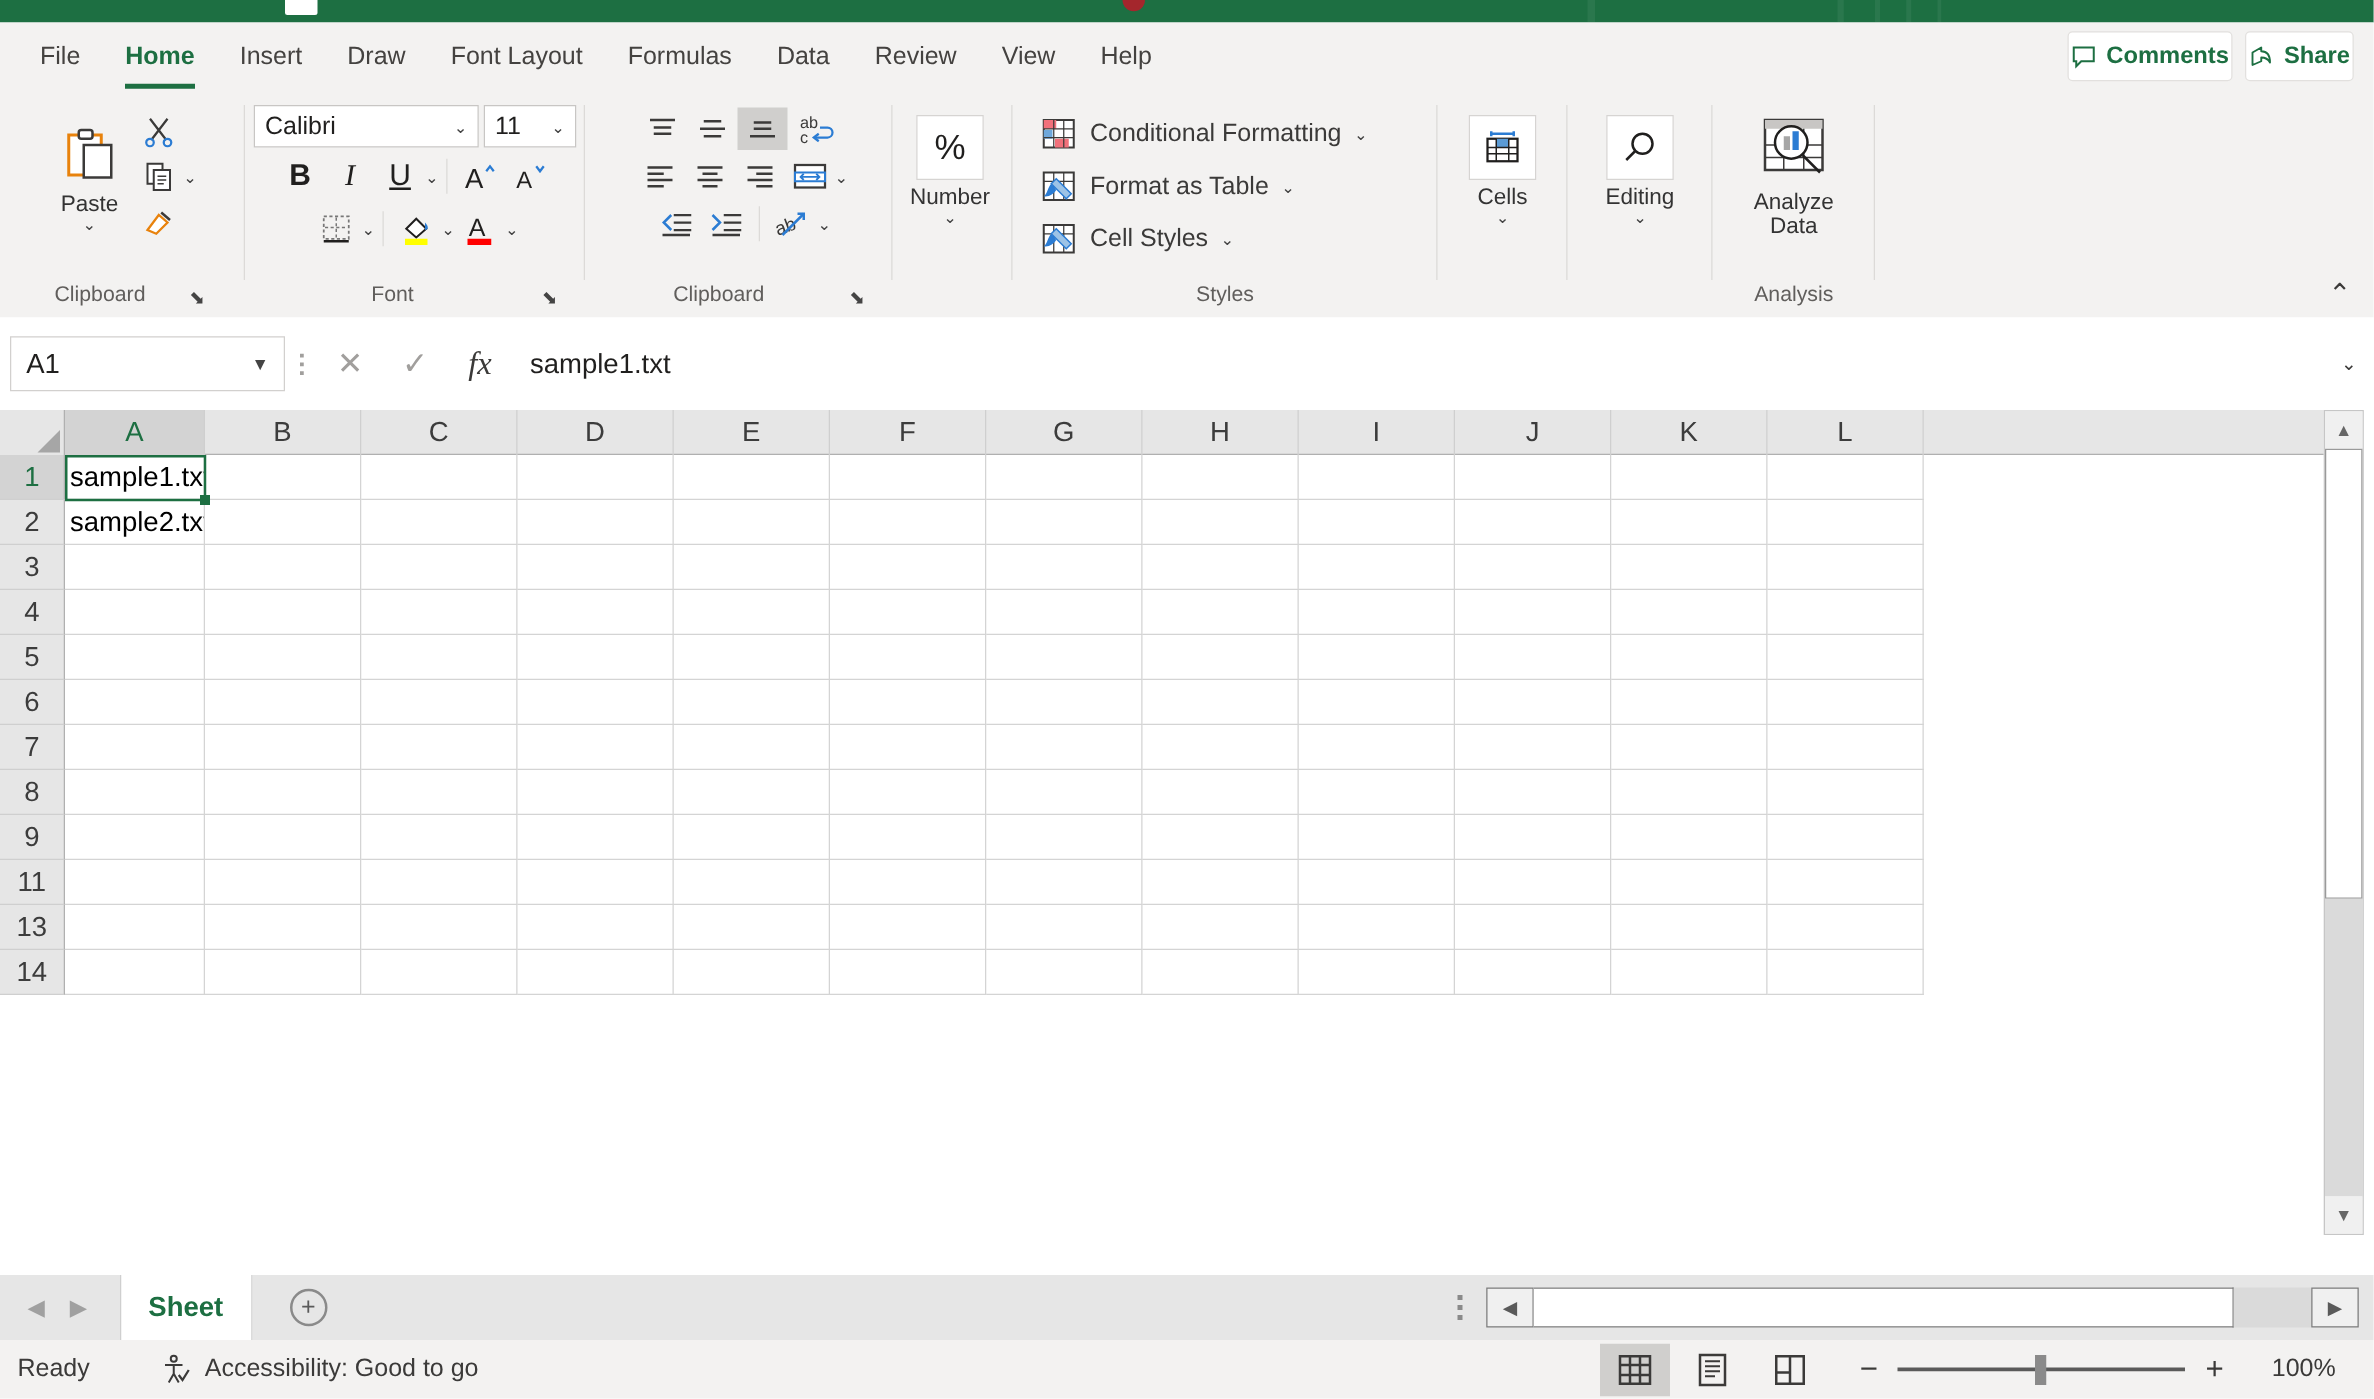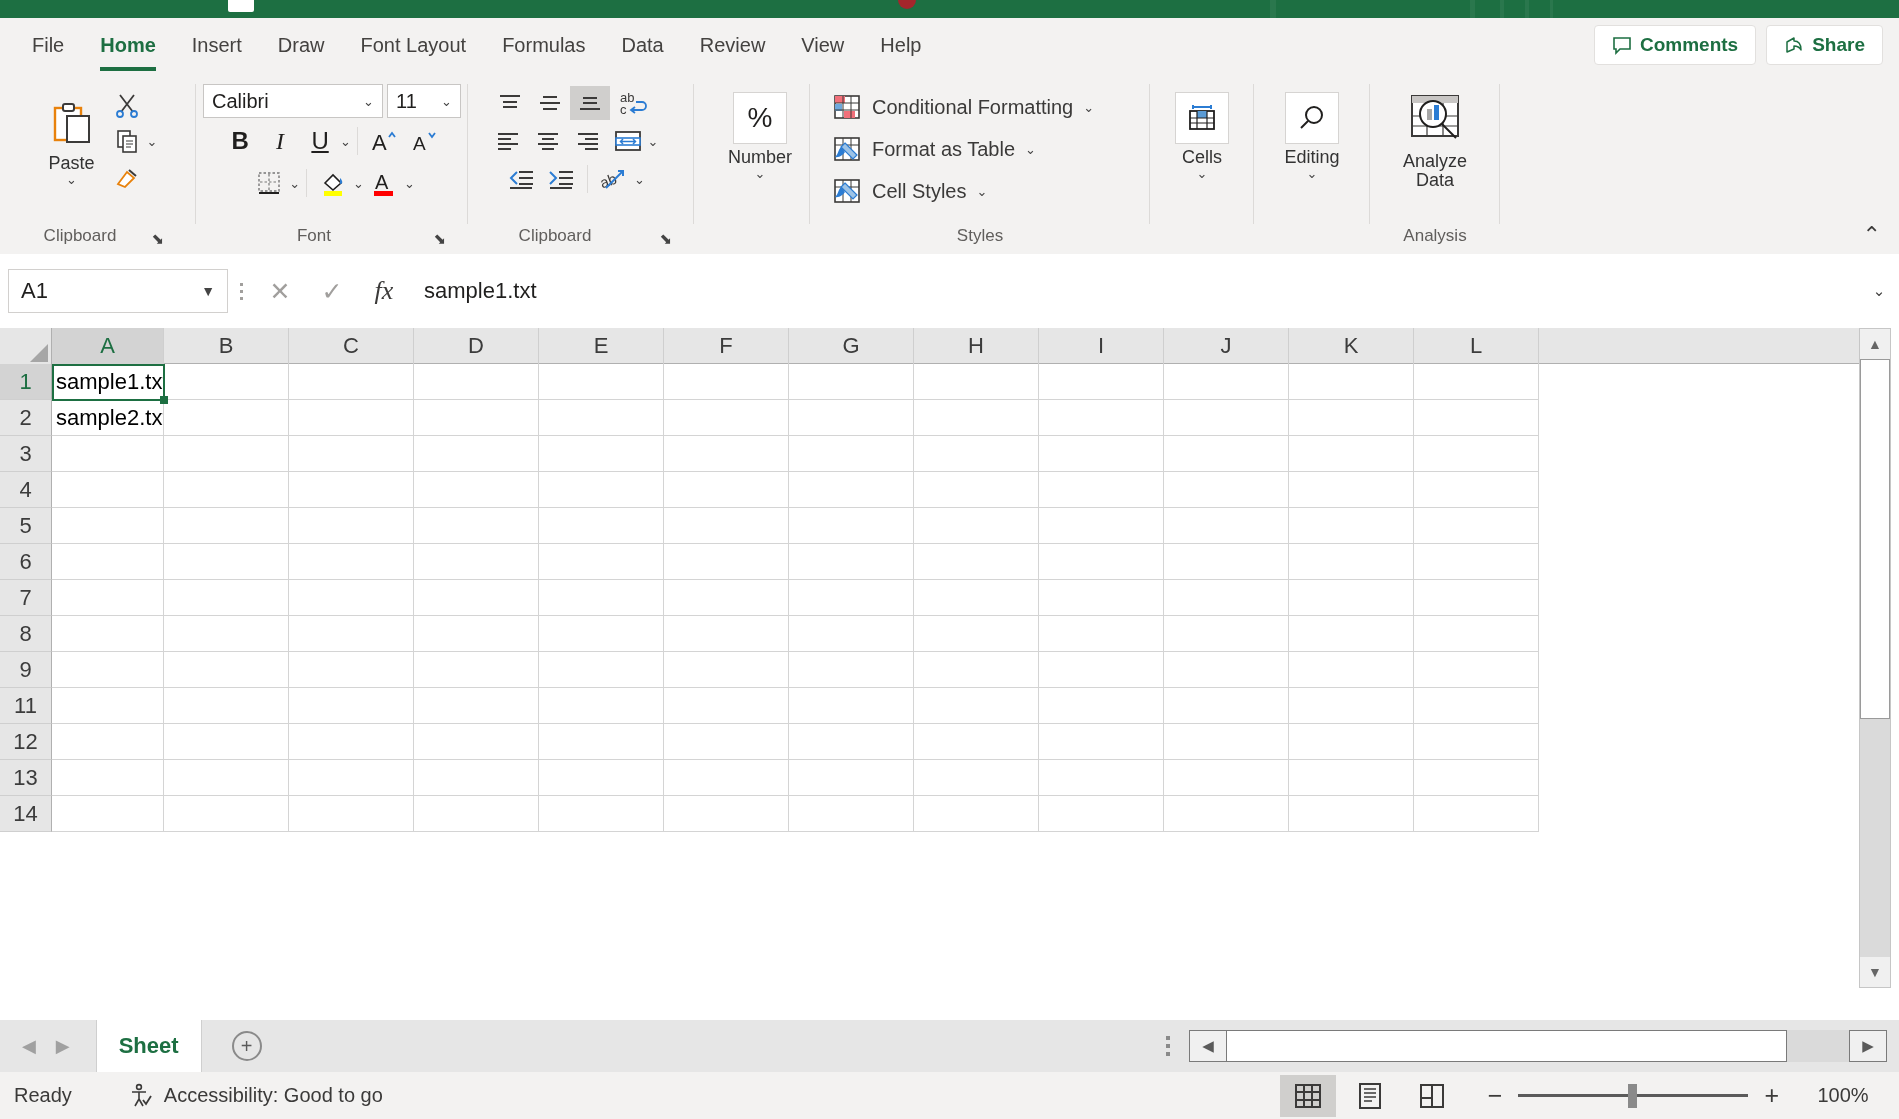--- a/index.html
+++ b/index.html
@@ -45,21 +45,21 @@
   .tab.active::after {
     content: ""; position: absolute; left: 16px; right: 16px; bottom: -8px;
     height: 4px; background: #1d6f42;
   }
   .tabstrip-right {
     margin-left: auto; display: flex; align-items: center; gap: 10px; padding-right: 16px;
   }
   .pillbtn {
     display: flex; align-items: center; gap: 8px;
     background: #fff; border: 1px solid #e2e0de; border-radius: 4px;
-    padding: 8px 17px; color: #1d6f42; font-size: 19px; font-weight: bold;
+    padding: 8px 2px; color: #1d6f42; font-size: 19px; font-weight: bold;
   }
 
   
   .ribbon {
     position: absolute; top: 72px; left: 0; width: 1899px; height: 182px;
     background: #f3f2f1;
   }
   .rgroup {
     position: absolute; top: 0; height: 182px;
     display: flex; flex-direction: column; align-items: center;
@@ -419,21 +419,21 @@
             </svg>
           </span>
         </div>
         <span class="caret">⌄</span>
       </div>
       <span class="glabel" style="left:-18px;">Font</span>
       <span class="dialoglauncher" style="right:22px;">⬊</span>
       <div class="gdivider"></div>
     </div>
 
-    <div class="rgroup" style="left:452px; width:242px;">
+    <div class="rgroup" style="left:472px; width:242px;">
       <div class="grow" style="margin-top:14px;">
         <div class="sqbtn">
           <span>
             <svg width="28" height="24" viewBox="0 0 28 24">
                 <path d="M4 5h20M7 11h14M7 16h14" stroke="#3b3a39" stroke-width="2"></path>
               </svg>
           </span>
         </div>
         <div class="sqbtn">
           <span>
@@ -825,35 +825,20 @@
           <div class="cell" style="width:125px;"></div>
           <div class="cell" style="width:125px;"></div>
           <div class="cell" style="width:125px;"></div>
           <div class="cell" style="width:125px;"></div>
           <div class="cell" style="width:125px;"></div>
           <div class="cell" style="width:125px;"></div>
           <div class="cell" style="width:125px;"></div>
           <div class="cell" style="width:125px;"></div>
         </div>
       <div class="grow-r">
-          <div class="rh">12</div>
-          <div class="cell" style="width:112px;"></div>
-          <div class="cell" style="width:125px;"></div>
-          <div class="cell" style="width:125px;"></div>
-          <div class="cell" style="width:125px;"></div>
-          <div class="cell" style="width:125px;"></div>
-          <div class="cell" style="width:125px;"></div>
-          <div class="cell" style="width:125px;"></div>
-          <div class="cell" style="width:125px;"></div>
-          <div class="cell" style="width:125px;"></div>
-          <div class="cell" style="width:125px;"></div>
-          <div class="cell" style="width:125px;"></div>
-          <div class="cell" style="width:125px;"></div>
-        </div>
-      <div class="grow-r">
           <div class="rh">13</div>
           <div class="cell" style="width:112px;"></div>
           <div class="cell" style="width:125px;"></div>
           <div class="cell" style="width:125px;"></div>
           <div class="cell" style="width:125px;"></div>
           <div class="cell" style="width:125px;"></div>
           <div class="cell" style="width:125px;"></div>
           <div class="cell" style="width:125px;"></div>
           <div class="cell" style="width:125px;"></div>
           <div class="cell" style="width:125px;"></div>

